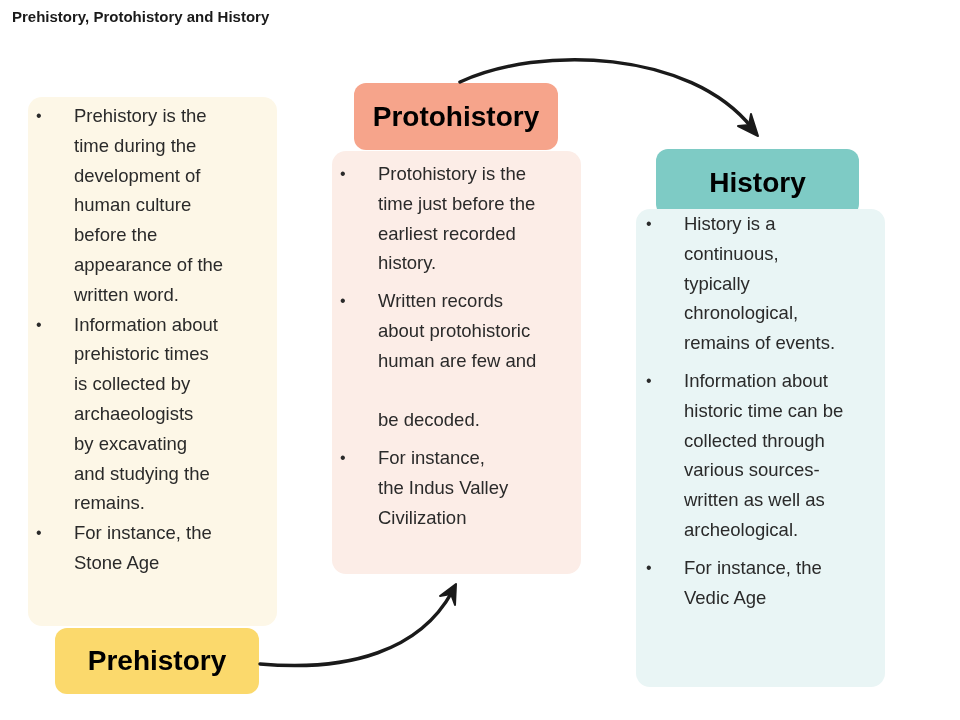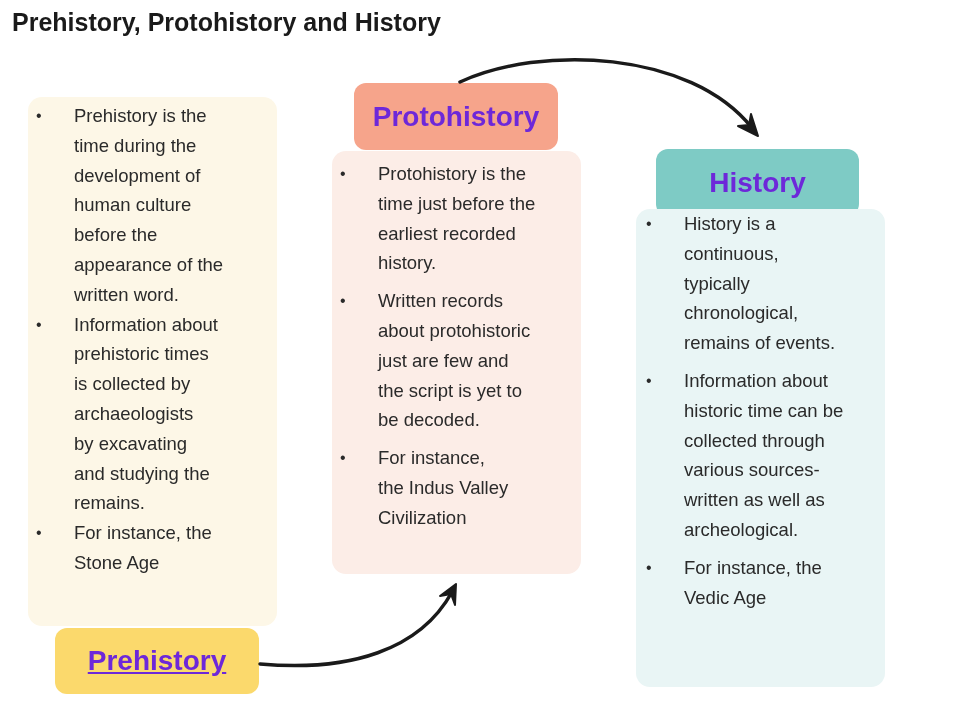--- a/index.html
+++ b/index.html
@@ -4,45 +4,45 @@
 <style>
   html, body { margin: 0; padding: 0; }
   body {
     width: 960px; height: 720px; position: relative; overflow: hidden;
     background: #ffffff;
     font-family: "Liberation Sans", sans-serif;
     color: #222222;
   }
   .title {
     position: absolute; left: 12px; top: 8px;
-    font-size: 25px; font-weight: bold; color: #1a1a1a;
+    font-size: 15px; font-weight: bold; color: #1a1a1a;
   }
   .box {
     position: absolute; border-radius: 14px; box-sizing: border-box;
   }
   .box ul {
     list-style: none; margin: 0; padding: 0;
   }
   .box li {
     position: relative; padding-left: 40px;
     font-size: 18.5px; line-height: 29.8px; color: #2a2a2a;
   }
   .box li .bullet {
     position: absolute; left: 2px; top: 0; font-size: 16px;
   }
   .label {
     position: absolute; border-radius: 12px;
     display: flex; align-items: center; justify-content: center;
-    font-weight: bold; font-size: 28px; color: #6d28d9;
+    font-weight: bold; font-size: 28px; color: #000000;
   }
   #pre-box { left: 28px; top: 97px; width: 249px; height: 529px; background: #fdf7e7; padding: 4px 0 0 6px; }
   #proto-box { left: 332px; top: 151px; width: 249px; height: 423px; background: #fcede7; padding: 8px 0 0 6px; }
   #hist-box { left: 636px; top: 209px; width: 249px; height: 478px; background: #e9f5f5; padding: 0 0 0 8px; }
   #proto-box li, #hist-box li { margin-bottom: 8px; }
-  #pre-label { left: 55px; top: 628px; width: 204px; height: 66px; background: #fbd96c; text-decoration: underline; }
+  #pre-label { left: 55px; top: 628px; width: 204px; height: 66px; background: #fbd96c; }
   #proto-label { left: 354px; top: 83px; width: 204px; height: 67px; background: #f6a48b; }
   #hist-label { left: 656px; top: 149px; width: 203px; height: 67px; background: #7ecbc5; }
   svg.arrows { position: absolute; left: 0; top: 0; }
 </style>
 </head>
 <body>
 
 <div class="title">Prehistory, Protohistory and History</div>
 
 <div class="box" id="pre-box">
@@ -83,22 +83,22 @@
       <span class="bullet">•</span>
       <span>Protohistory is the</span><br>
       <span>time just before the</span><br>
       <span>earliest recorded</span><br>
       <span>history.</span>
     </li>
     <li>
       <span class="bullet">•</span>
       <span>Written records</span><br>
       <span>about protohistoric</span><br>
-      <span>just are few and</span><br>
-      <span>the script is yet to</span><br>
+      <span>human are few and</span><br>
+      <br>
       <span>be decoded.</span>
     </li>
     <li>
       <span class="bullet">•</span>
       <span>For instance,</span><br>
       <span>the Indus Valley</span><br>
       <span>Civilization</span>
     </li>
   </ul>
 </div>

